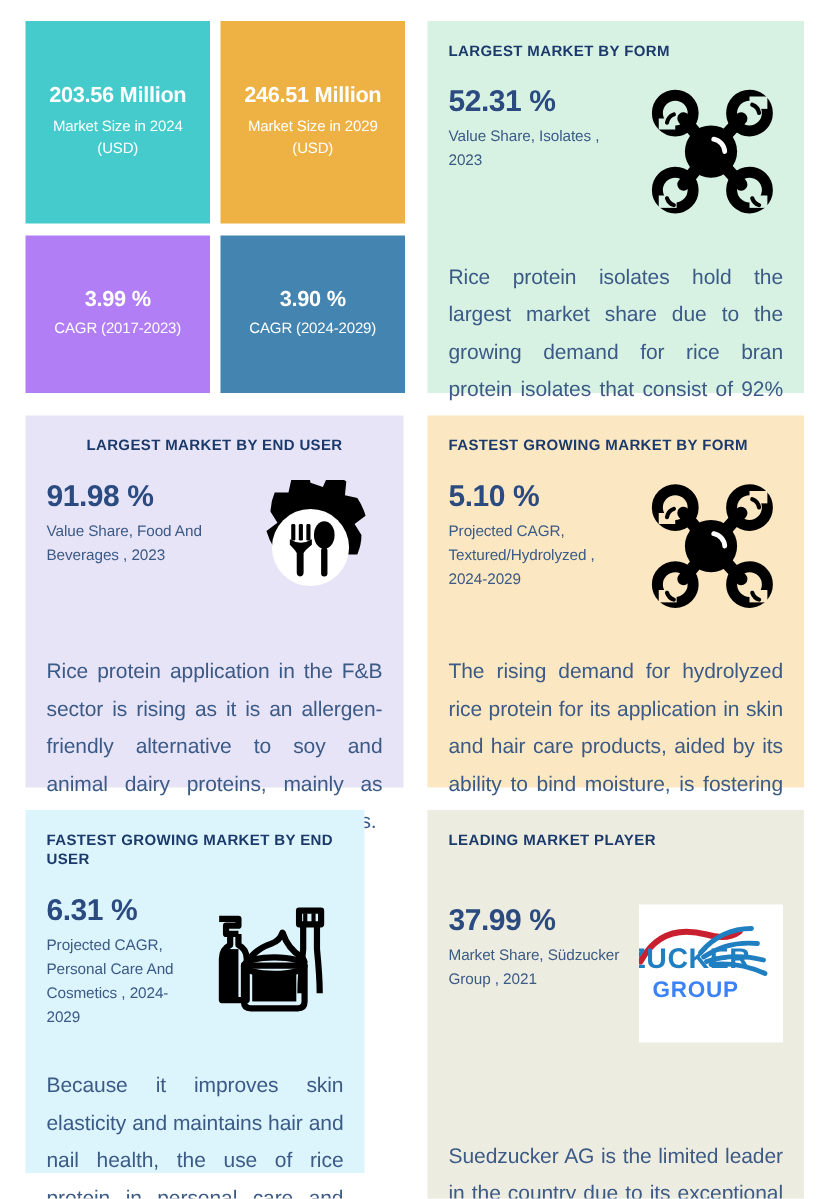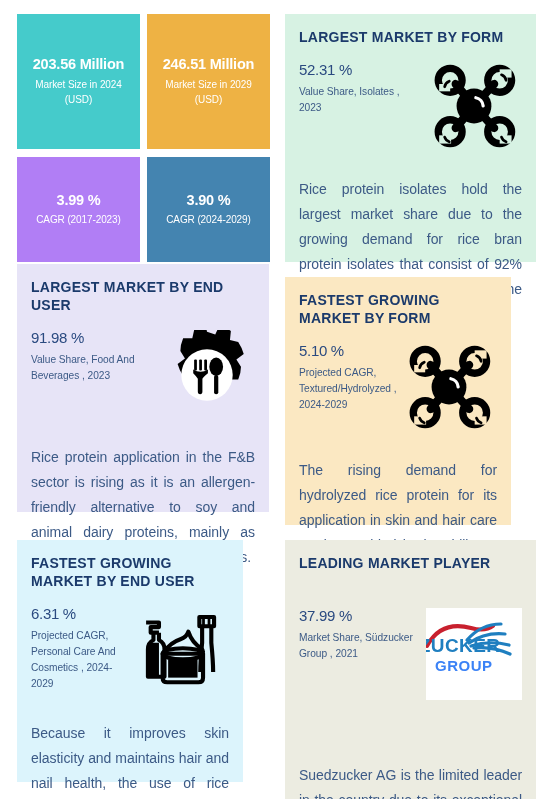--- a/index.html
+++ b/index.html
@@ -58,42 +58,42 @@
   .kpi-tile.compact .kpi-value { margin-bottom: 2px; }
 
   
   .panel {
     position: absolute;
     padding: 14px 14px 10px 14px;
     display: flex;
     flex-direction: column;
   }
   .panel-title {
-    font-size: 14px;
+    font-size: 10px;
     font-weight: bold;
     letter-spacing: 0.25px;
     color: #1b3a6b;
     text-transform: uppercase;
     line-height: 1.3;
   }
   .panel-body {
     display: flex;
     flex-direction: row;
     align-items: flex-start;
     margin-top: 16px;
     flex: 0 0 auto;
   }
   .panel-stat {
     flex: 1 1 auto;
     min-width: 0;
     padding-right: 4px;
   }
   .stat-value {
-    font-size: 15px;
-    font-weight: 400;
+    font-size: 20px;
+    font-weight: 700;
     color: #2a4a80;
     line-height: 1.1;
     letter-spacing: -0.3px;
     white-space: nowrap;
   }
   .stat-caption {
     font-size: 10.2px;
     color: #3c5a86;
     line-height: 1.58;
     margin-top: 5px;
@@ -119,22 +119,22 @@
   .panel-desc {
     font-size: 14px;
     color: #3c5a86;
     line-height: 1.78;
     text-align: justify;
     letter-spacing: -0.05px;
   }
 
   
   #panel-largest-form     { left: 285px; top: 14px;  width: 251px; height: 248px; }
-  #panel-largest-enduser  { left: 17px;  top: 264px; width: 252px; height: 248px; }
-  #panel-fastest-form     { left: 285px; top: 277px; width: 226px; height: 248px; }
+  #panel-largest-enduser  { left: 17px;  top: 277px; width: 252px; height: 248px; align-items: center; }
+  #panel-fastest-form     { left: 285px; top: 277px; width: 251px; height: 248px; }
   #panel-fastest-enduser  { left: 17px;  top: 540px; width: 226px; height: 242px; }
   #panel-leading-player   { left: 285px; top: 540px; width: 251px; height: 307px; gap: 20px; }
 
   
   .logo-box {
     flex: 0 0 auto;
     width: 96px;
     height: 92px;
     background: #ffffff;
     overflow: hidden;

